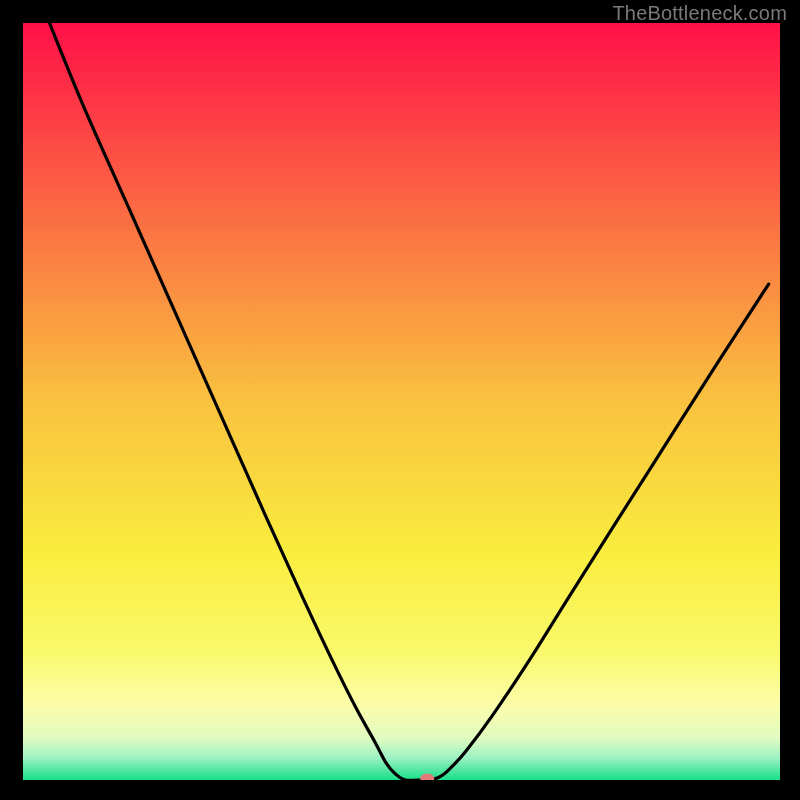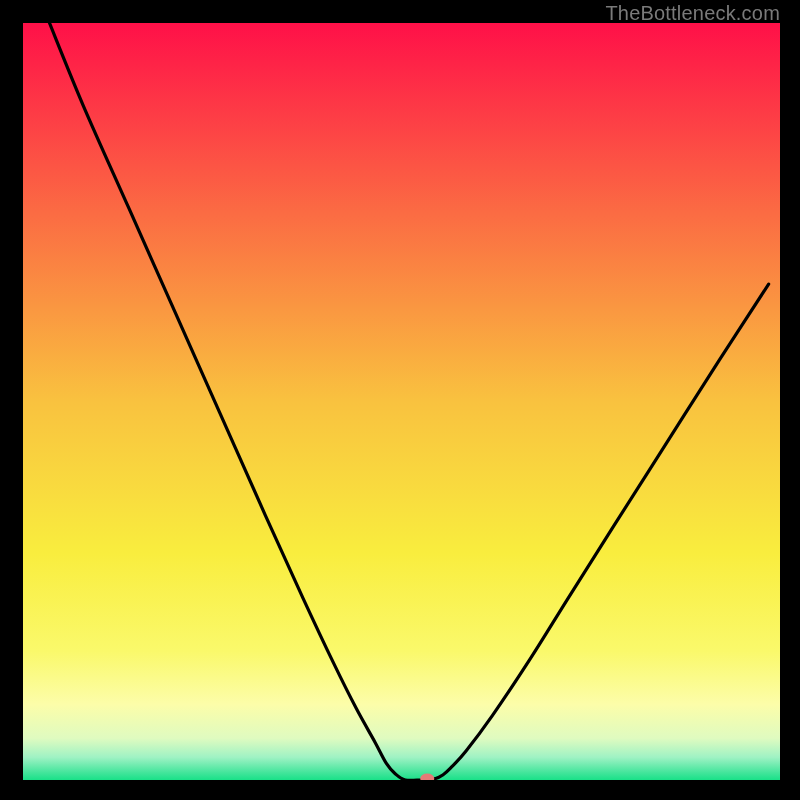--- a/index.html
+++ b/index.html
@@ -23,21 +23,21 @@
     width: 757px;
     height: 757px;
     
   }
   svg {
     display: block;
   }
   .watermark {
     position: absolute;
     top: 2px;
-    right: 20px;
+    right: 13px;
     font-family: Arial, Helvetica, sans-serif;
     font-size: 20px;
     color: #7a7a7a;
     letter-spacing: 0.2px;
     user-select: none;
   }
 </style>
 </head>
 <body>
 

